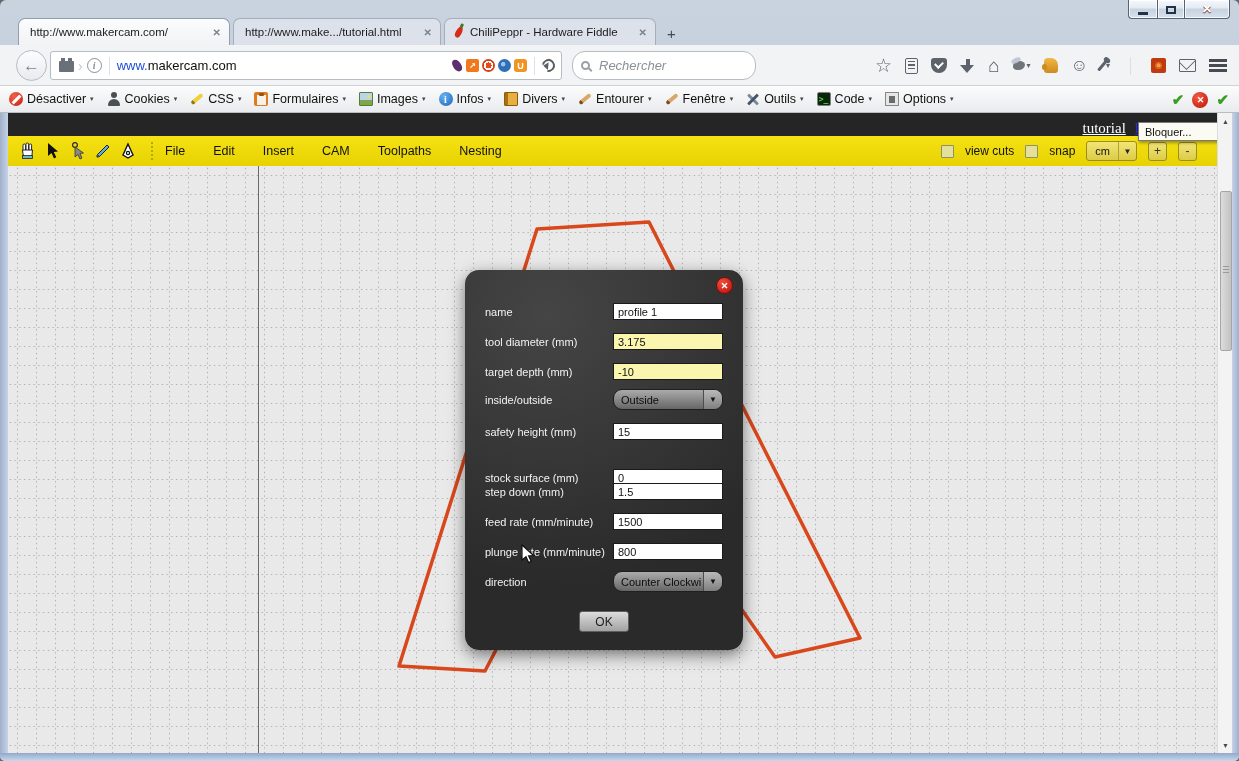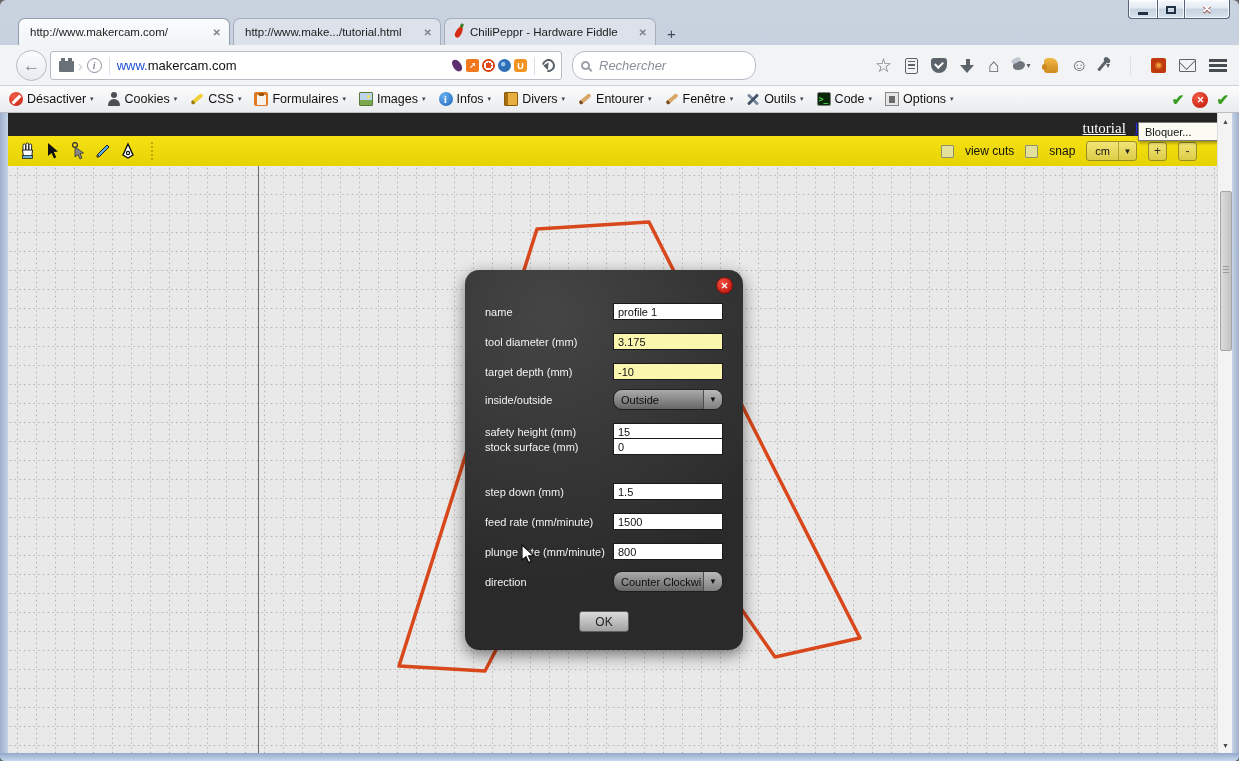--- a/index.html
+++ b/index.html
@@ -371,20 +371,28 @@
             <path d="M3 15 L3.5 12.5 L5.5 14.5 Z" fill="#f0c080" stroke="#222" stroke-width="0.8"></path>
           </svg>
       </span>
       <span class="tool-ic">
         <svg width="16" height="18" viewBox="0 0 16 18">
             <path d="M8 2 L13 13 L8 16 L3 13 Z" fill="#fff" stroke="#111" stroke-width="1.4"></path>
             <circle cx="8" cy="11" r="1.6" fill="none" stroke="#111" stroke-width="1.2"></circle>
           </svg>
       </span>
       <span class="tb-sep"></span>
+      <div class="mc-menu">
+        <span>File</span>
+        <span>Edit</span>
+        <span>Insert</span>
+        <span>CAM</span>
+        <span>Toolpaths</span>
+        <span>Nesting</span>
+      </div>
       <div class="mc-right">
         <span class="chkbox"></span>
         <span>view cuts</span>
         <span class="chkbox"></span>
         <span>snap</span>
         <span class="unit-select">
           <span class="unit-txt">cm</span>
           <span class="unit-div"></span>
           <span class="unit-arr">▼</span>
         </span>
@@ -418,21 +426,21 @@
           <span class="dlabel">inside/outside</span>
           <span class="ddrop">
             <span class="ddrop-text">Outside</span>
             <span class="ddrop-arr">▼</span>
           </span>
         </div>
         <div class="drow" style="top:151px">
           <span class="dlabel">safety height (mm)</span>
           <input class="dinput" value="15" style="">
         </div>
-        <div class="drow" style="top:166px">
+        <div class="drow" style="top:197px">
           <span class="dlabel">stock surface (mm)</span>
           <input class="dinput" value="0" style="">
         </div>
         <div class="drow" style="top:211px">
           <span class="dlabel">step down (mm)</span>
           <input class="dinput" value="1.5" style="">
         </div>
         <div class="drow" style="top:241px">
           <span class="dlabel">feed rate (mm/minute)</span>
           <input class="dinput" value="1500" style="">

